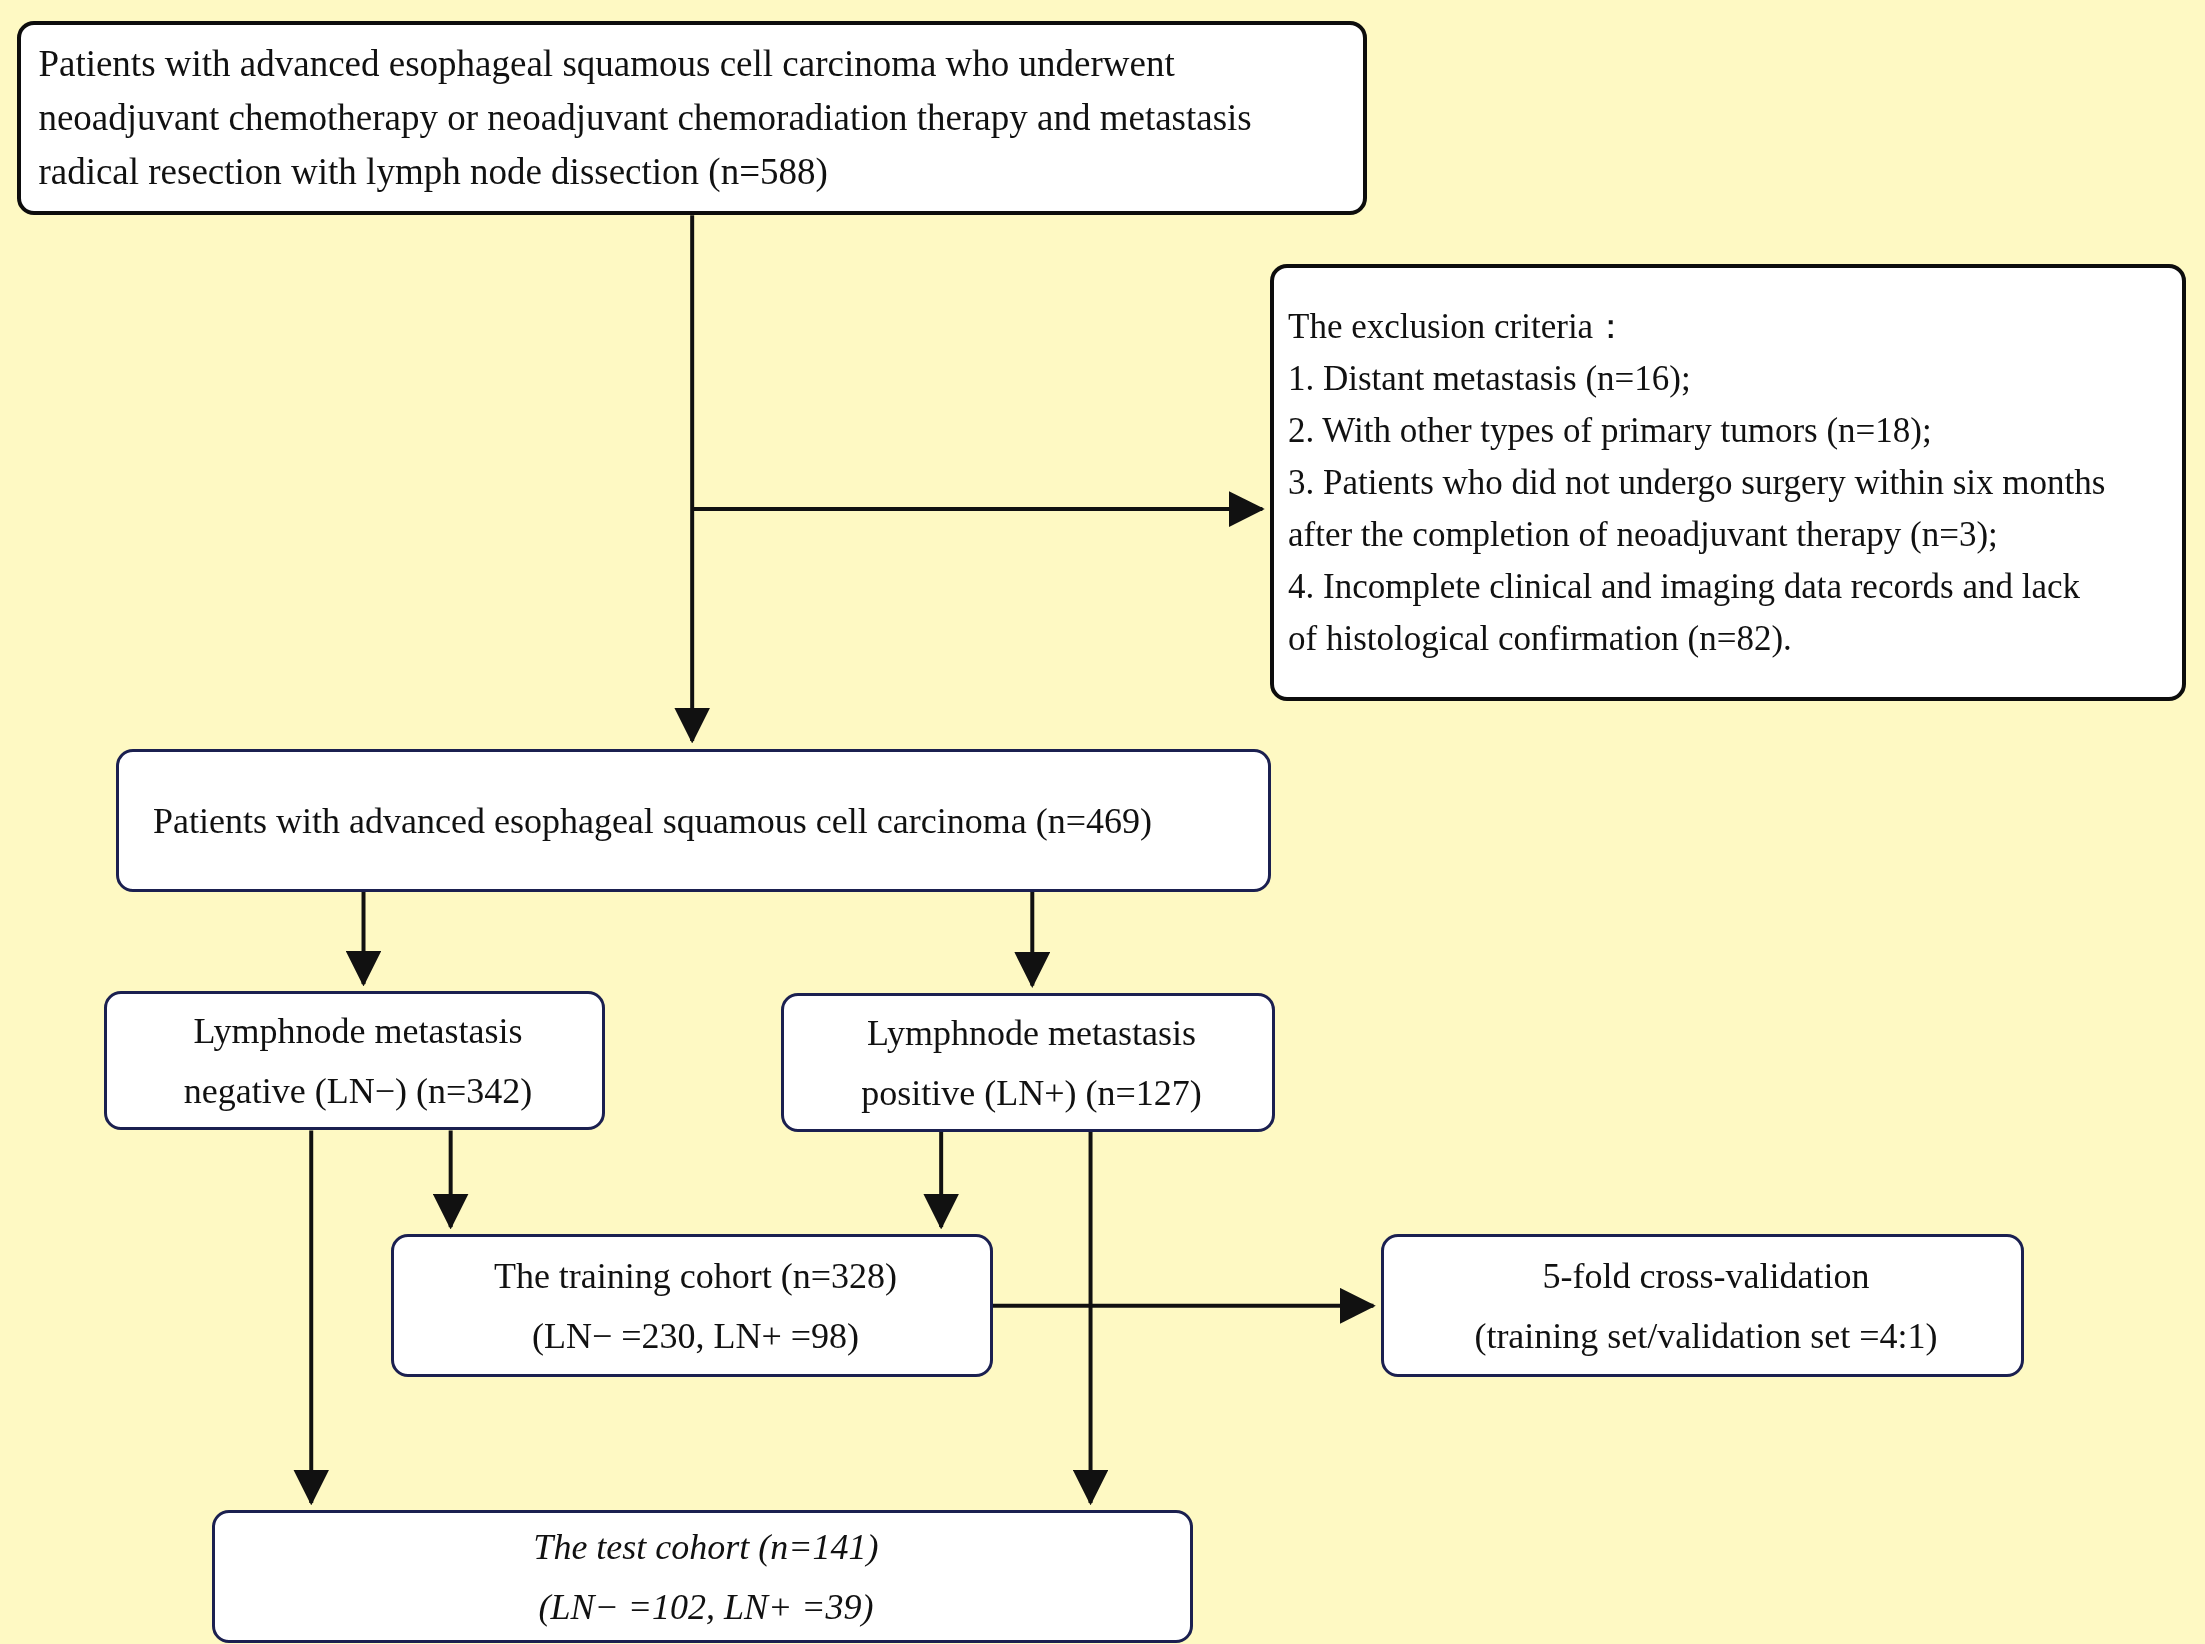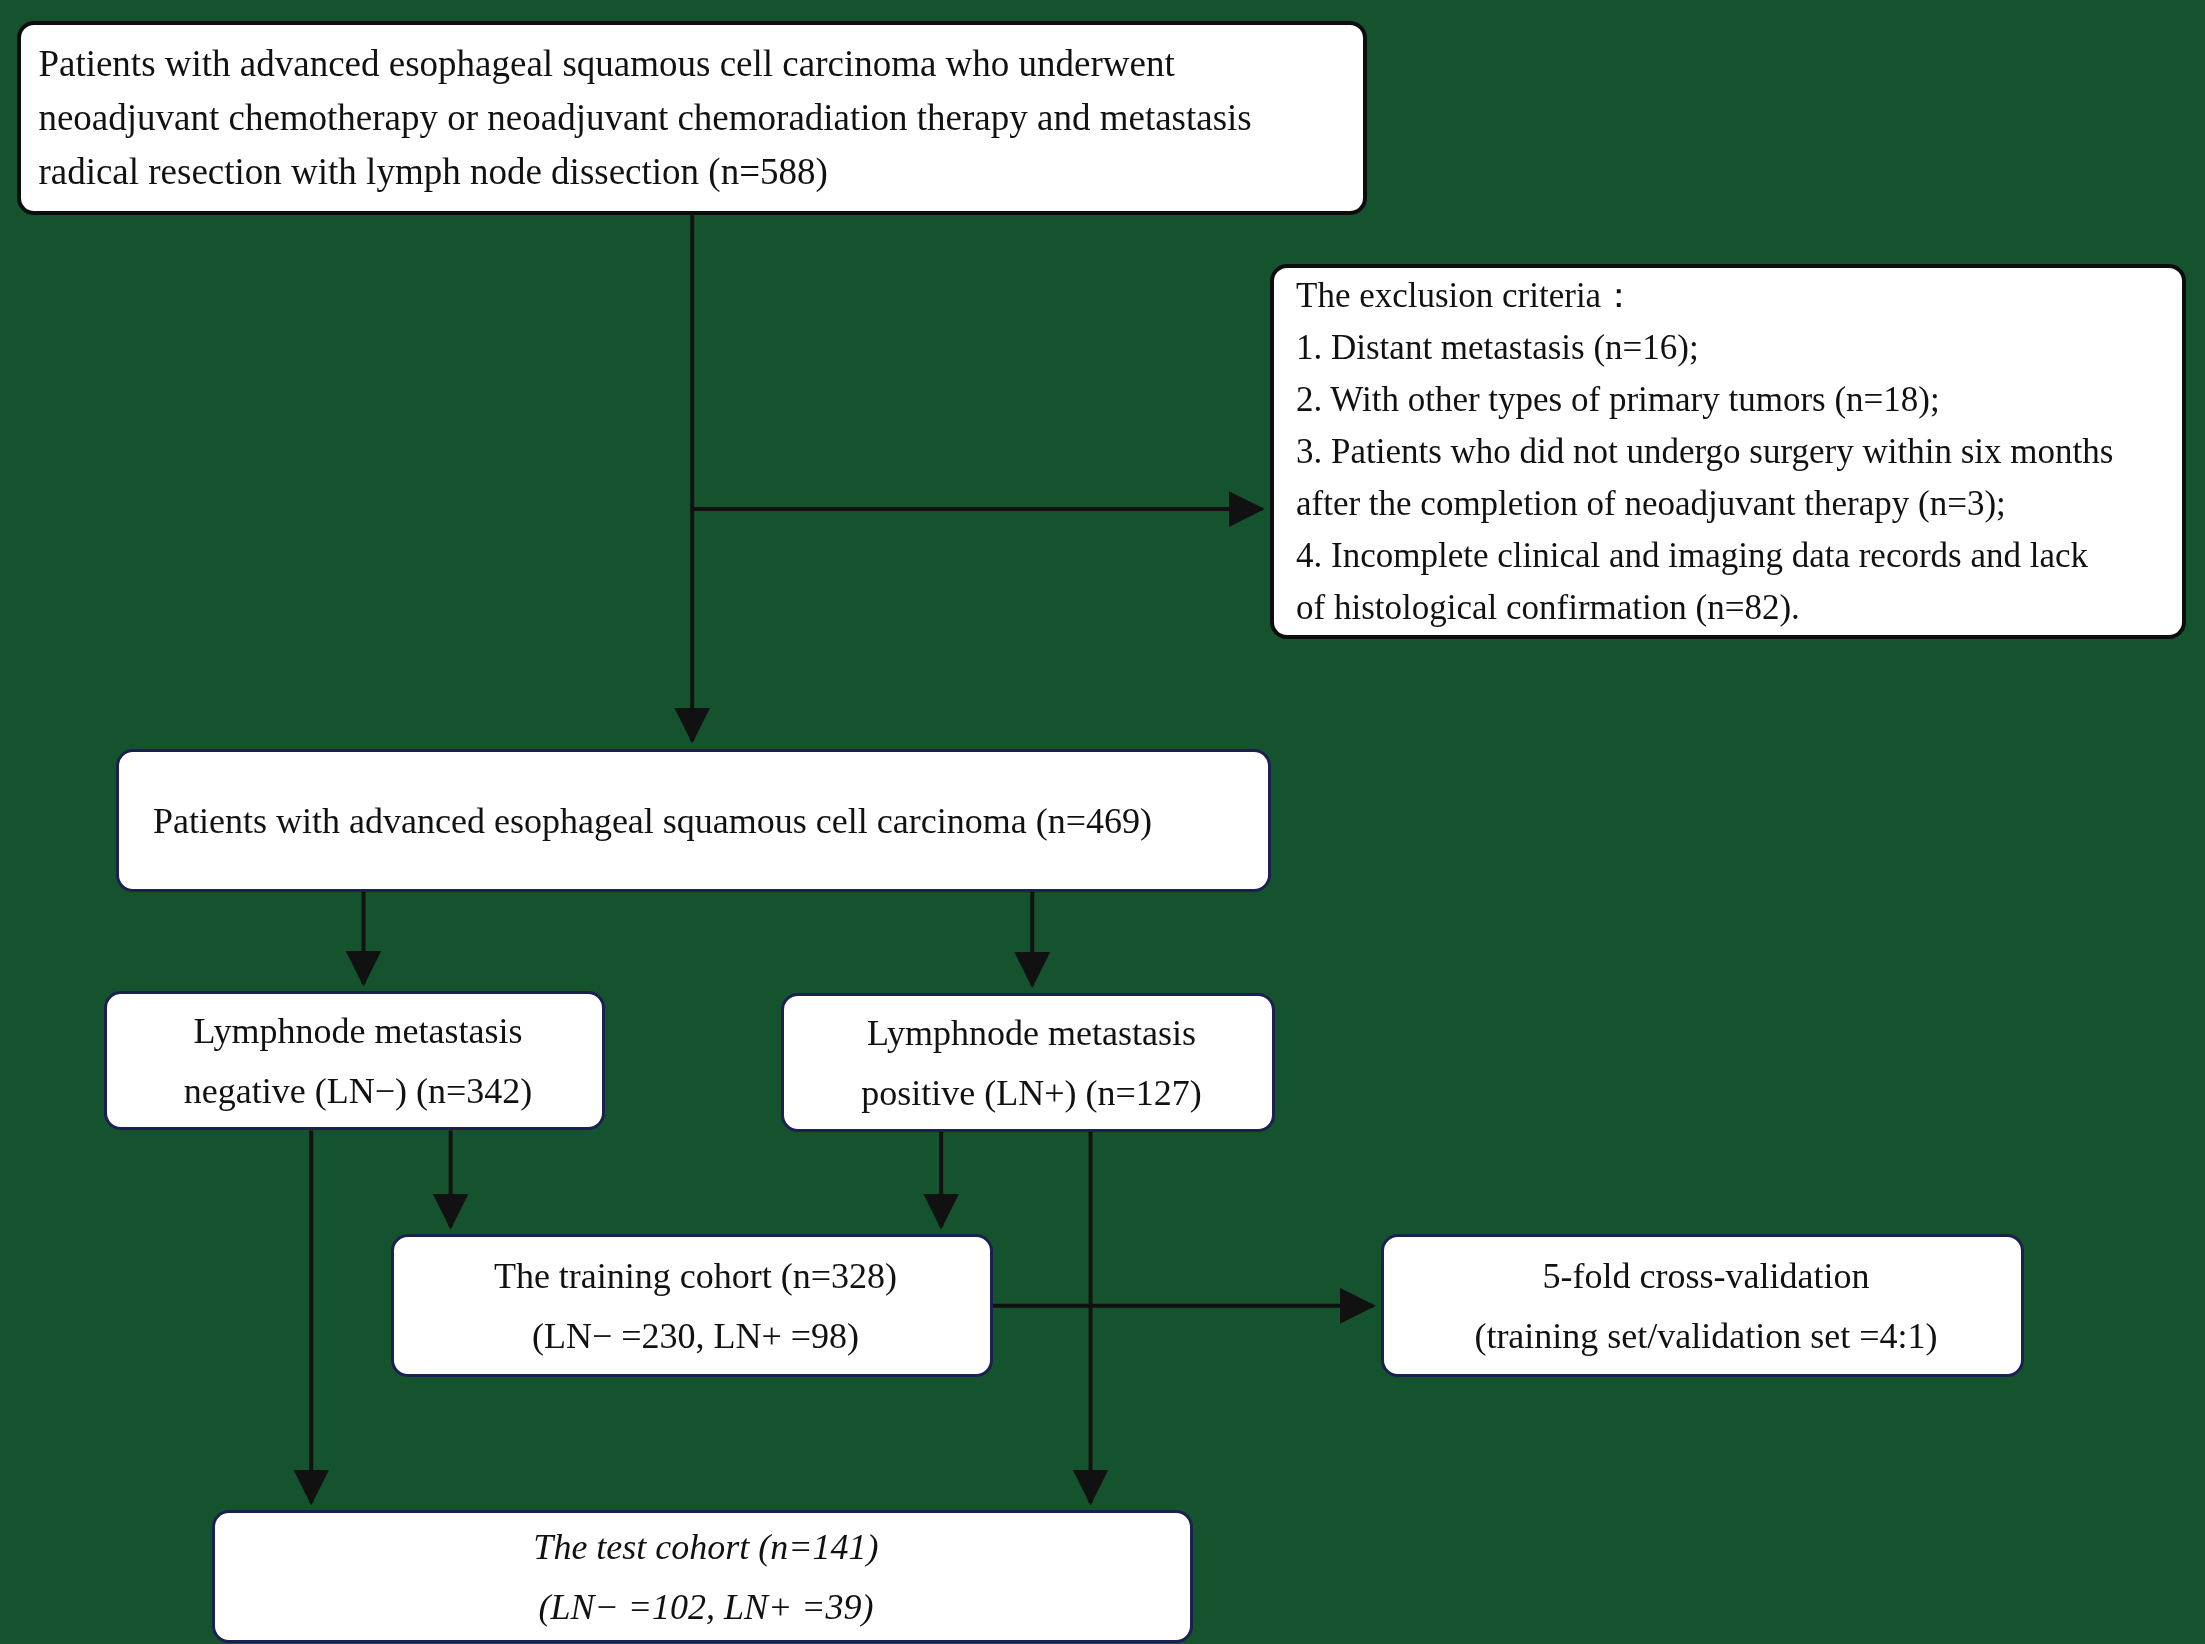--- a/index.html
+++ b/index.html
@@ -1,20 +1,20 @@
 <!DOCTYPE html>
 <html style="font-size:8px"><head>
 <meta charset="utf-8">
 <title>Study Flowchart</title>
 <style>
   html,body{margin:0;padding:0;background:#ffffff;}
   #canvas{
     position:relative;
     width:2205px;height:1645px;
-    background:#14532d;
+    background:#fef9c3;
     font-family:"Liberation Serif","DejaVu Serif",serif;
     color:#111111;
     overflow:hidden;
   }
   svg#wires{position:absolute;left:0;top:0;width:2205px;height:1645px;pointer-events:none;}
   .box{position:absolute;box-sizing:border-box;background:#ffffff;display:flex;align-items:center;}
   .box.center{justify-content:center;text-align:center;}
   .box.left{justify-content:flex-start;text-align:left;}
   .box-black{border:4.5px solid #0d0d0d;border-radius:17px;}
   .box-navy{border:3px solid #1b2050;border-radius:17px;}
@@ -58,21 +58,21 @@
   </svg>
 
   <div class="box box-black left" style="left:17.4px;top:21px;width:1350px;height:194px;">
     <div class="inner">
       <div class="line t74 just">Patients with advanced esophageal squamous cell carcinoma who underwent</div>
       <div class="line t74 just">neoadjuvant chemotherapy or neoadjuvant chemoradiation therapy  and metastasis</div>
       <div class="line t74">radical resection with lymph node dissection (n=588)</div>
     </div>
   </div>
 
-  <div class="box box-black left" style="left:1270px;top:264px;width:916px;height:375px;padding-left:8px;">
+  <div class="box box-black left" style="left:1270px;top:264px;width:916px;height:437px;">
     <div class="inner" style="padding:0 14px;">
       <div class="line t70">The exclusion criteria：</div>
       <div class="line t70">1. Distant metastasis (n=16);</div>
       <div class="line t70">2. With other types of primary tumors (n=18);</div>
       <div class="line t70">3. Patients who did not undergo surgery within six months</div>
       <div class="line t70">after the completion of neoadjuvant therapy (n=3);</div>
       <div class="line t70">4. Incomplete clinical and imaging data records and lack</div>
       <div class="line t70">of histological confirmation (n=82).</div>
     </div>
   </div>

